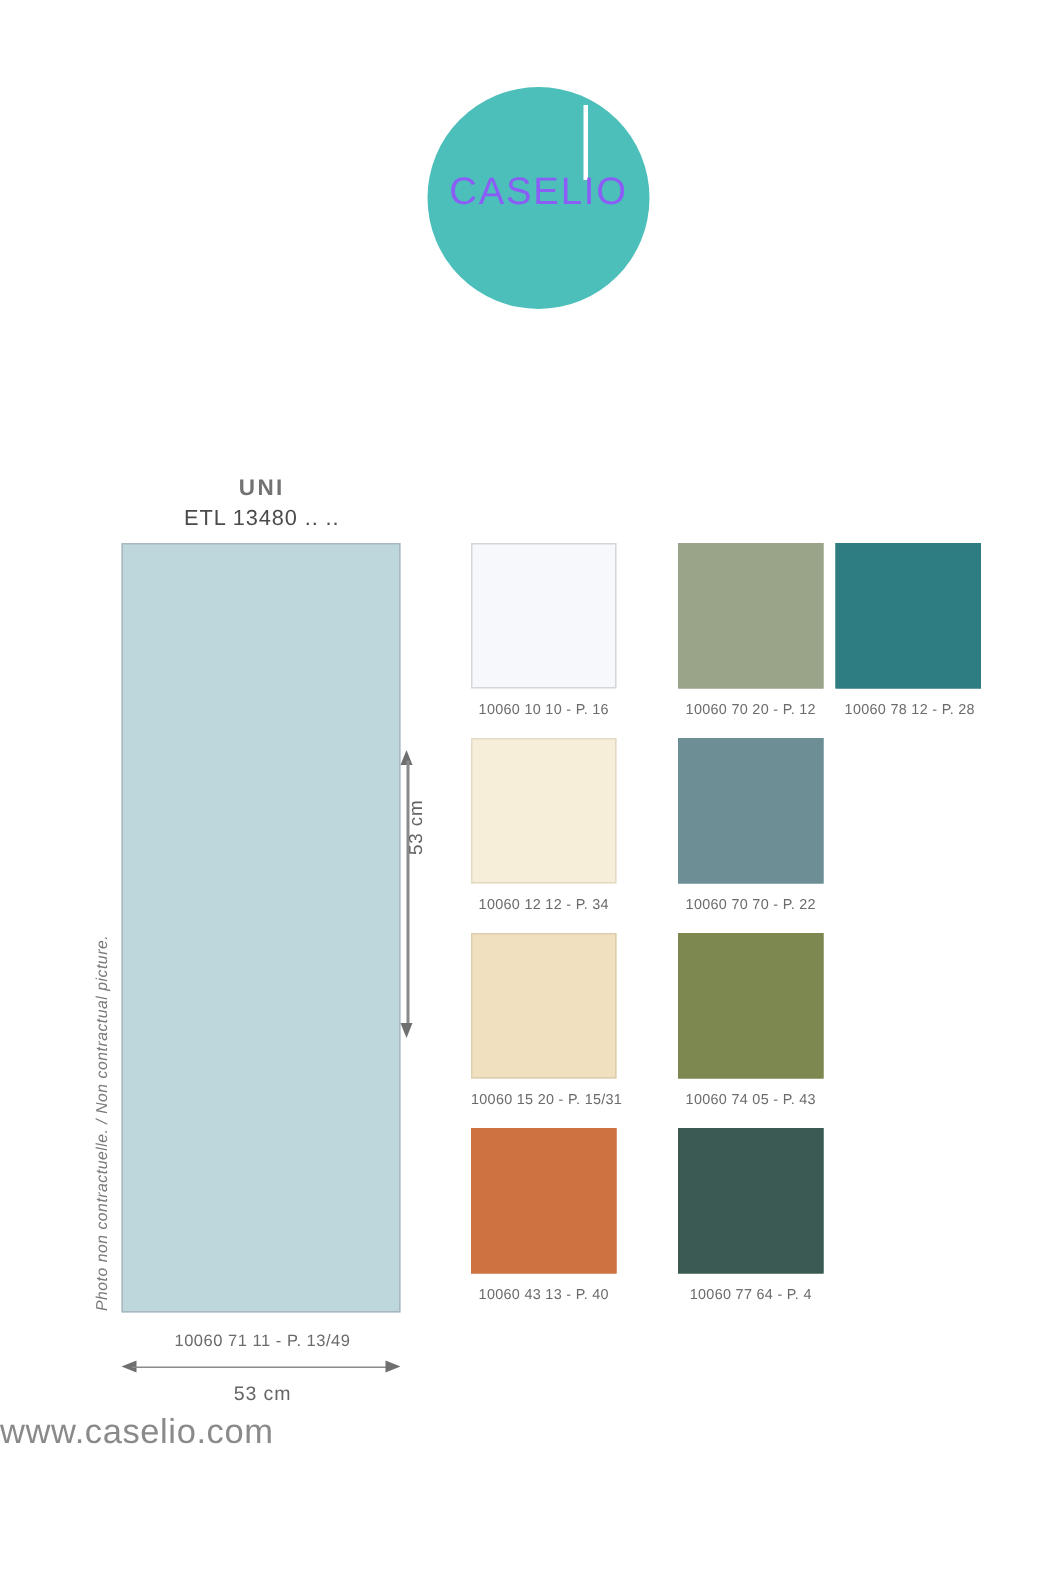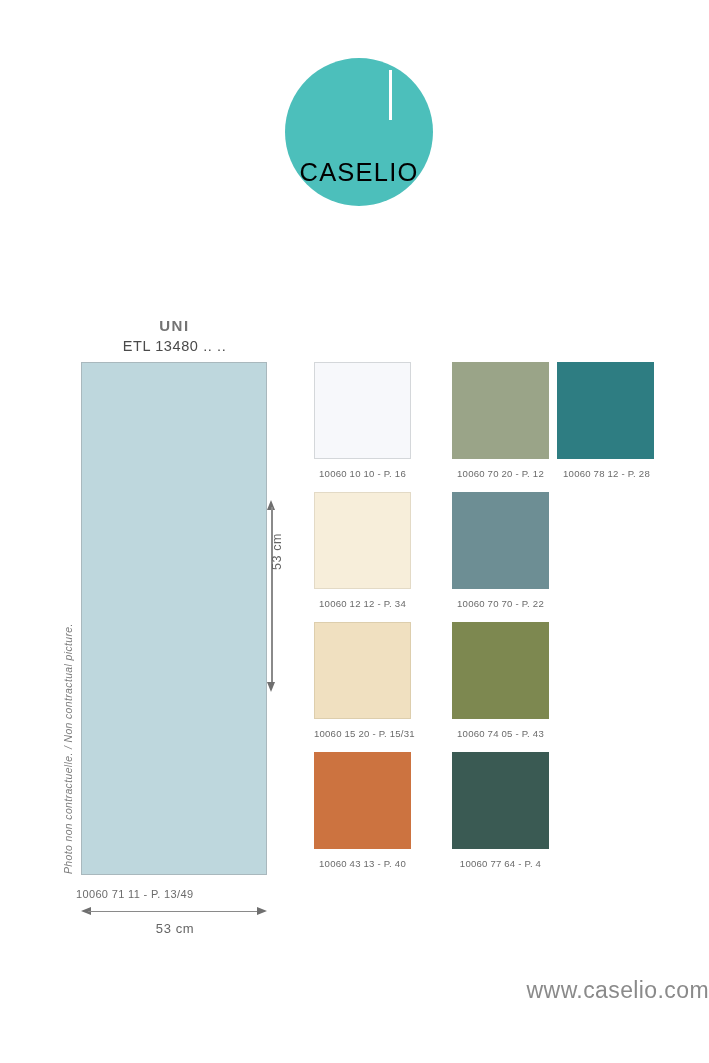--- a/index.html
+++ b/index.html
@@ -43,27 +43,26 @@
     top: 0;
     width: 148px;
     height: 148px;
   }
   .logo-text {
     position: absolute;
     left: 0;
     top: 58px;
     width: 148px;
     text-align: center;
-    color: #000000;
+    color: #8b5cf6;
     font-size: 25.5px;
     letter-spacing: 1.2px;
     font-weight: 400;
     line-height: 1;
     font-family: "Liberation Sans", sans-serif;
-    margin-top: 44px;
   }
   .logo-istem {
     position: absolute;
     left: 104px;
     top: 12px;
     width: 2.6px;
     height: 50px;
     background: #ffffff;
   }
 
@@ -98,23 +97,24 @@
     width: 186px;
     height: 513px;
     background: #bed7dd;
     border: 1px solid #a9b8bd;
     box-sizing: border-box;
   }
 
   
   .panel-code {
     position: absolute;
-    left: 76px;
+    left: 60px;
     top: 888px;
     width: 230px;
+    text-align: center;
     font-size: 11px;
     color: #6b6b6b;
     letter-spacing: 0.35px;
   }
   .h-arrow {
     position: absolute;
     left: 81px;
     top: 905px;
     width: 186px;
     height: 12px;
@@ -252,23 +252,23 @@
     color: #6b6b6b;
     letter-spacing: 0.2px;
     white-space: nowrap;
   }
   .swatch-cell.c2 .swatch-label { margin-left: 1px; text-align: center; }
 
   
   .footer-url {
     position: absolute;
     left: 0;
-    top: 977px;
+    top: 941px;
     width: 709px;
-    text-align: right;
+    text-align: left;
     font-size: 23px;
     color: #8a8a8a;
     letter-spacing: 0.4px;
   }
 </style>
 </head>
 <body>
 
 <div id="page">
 

